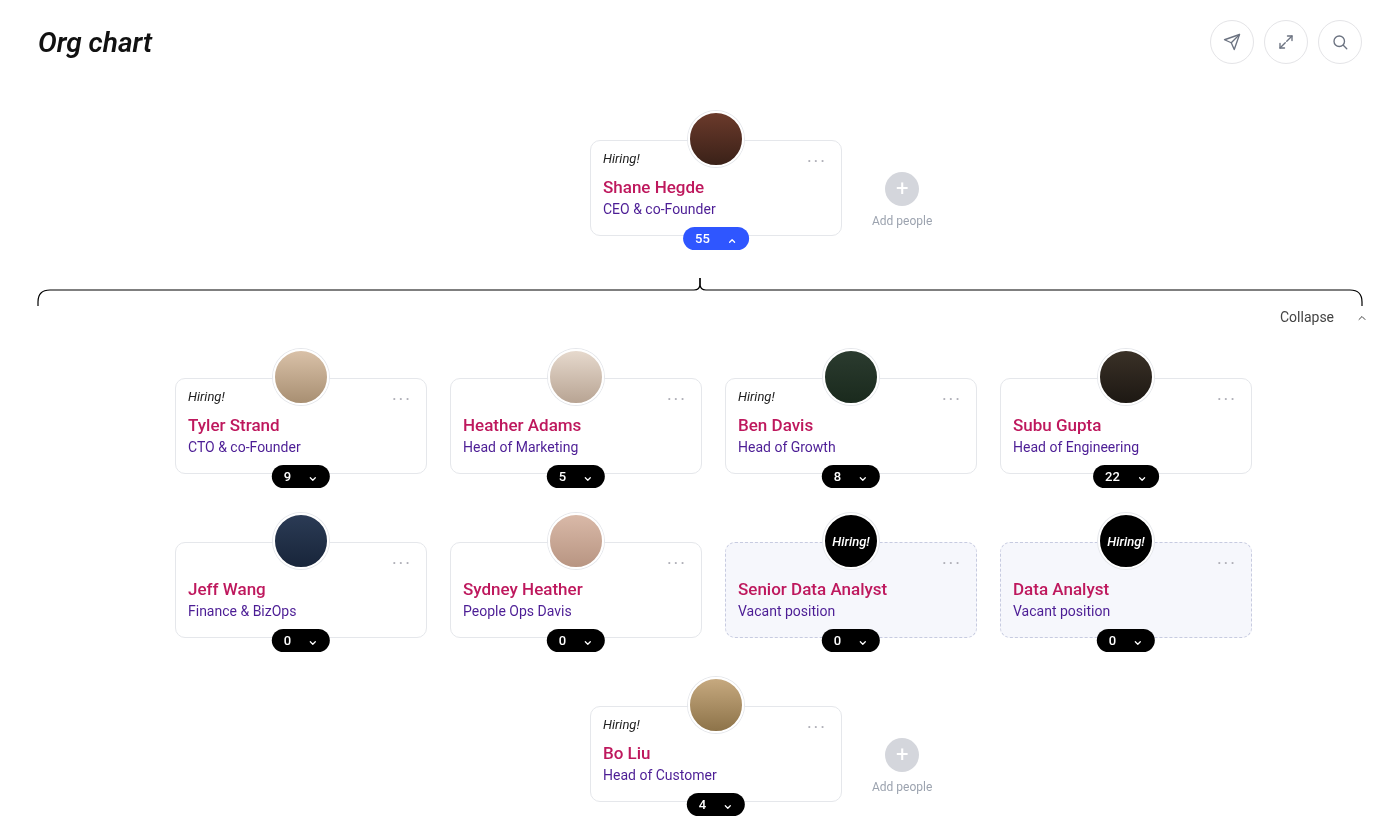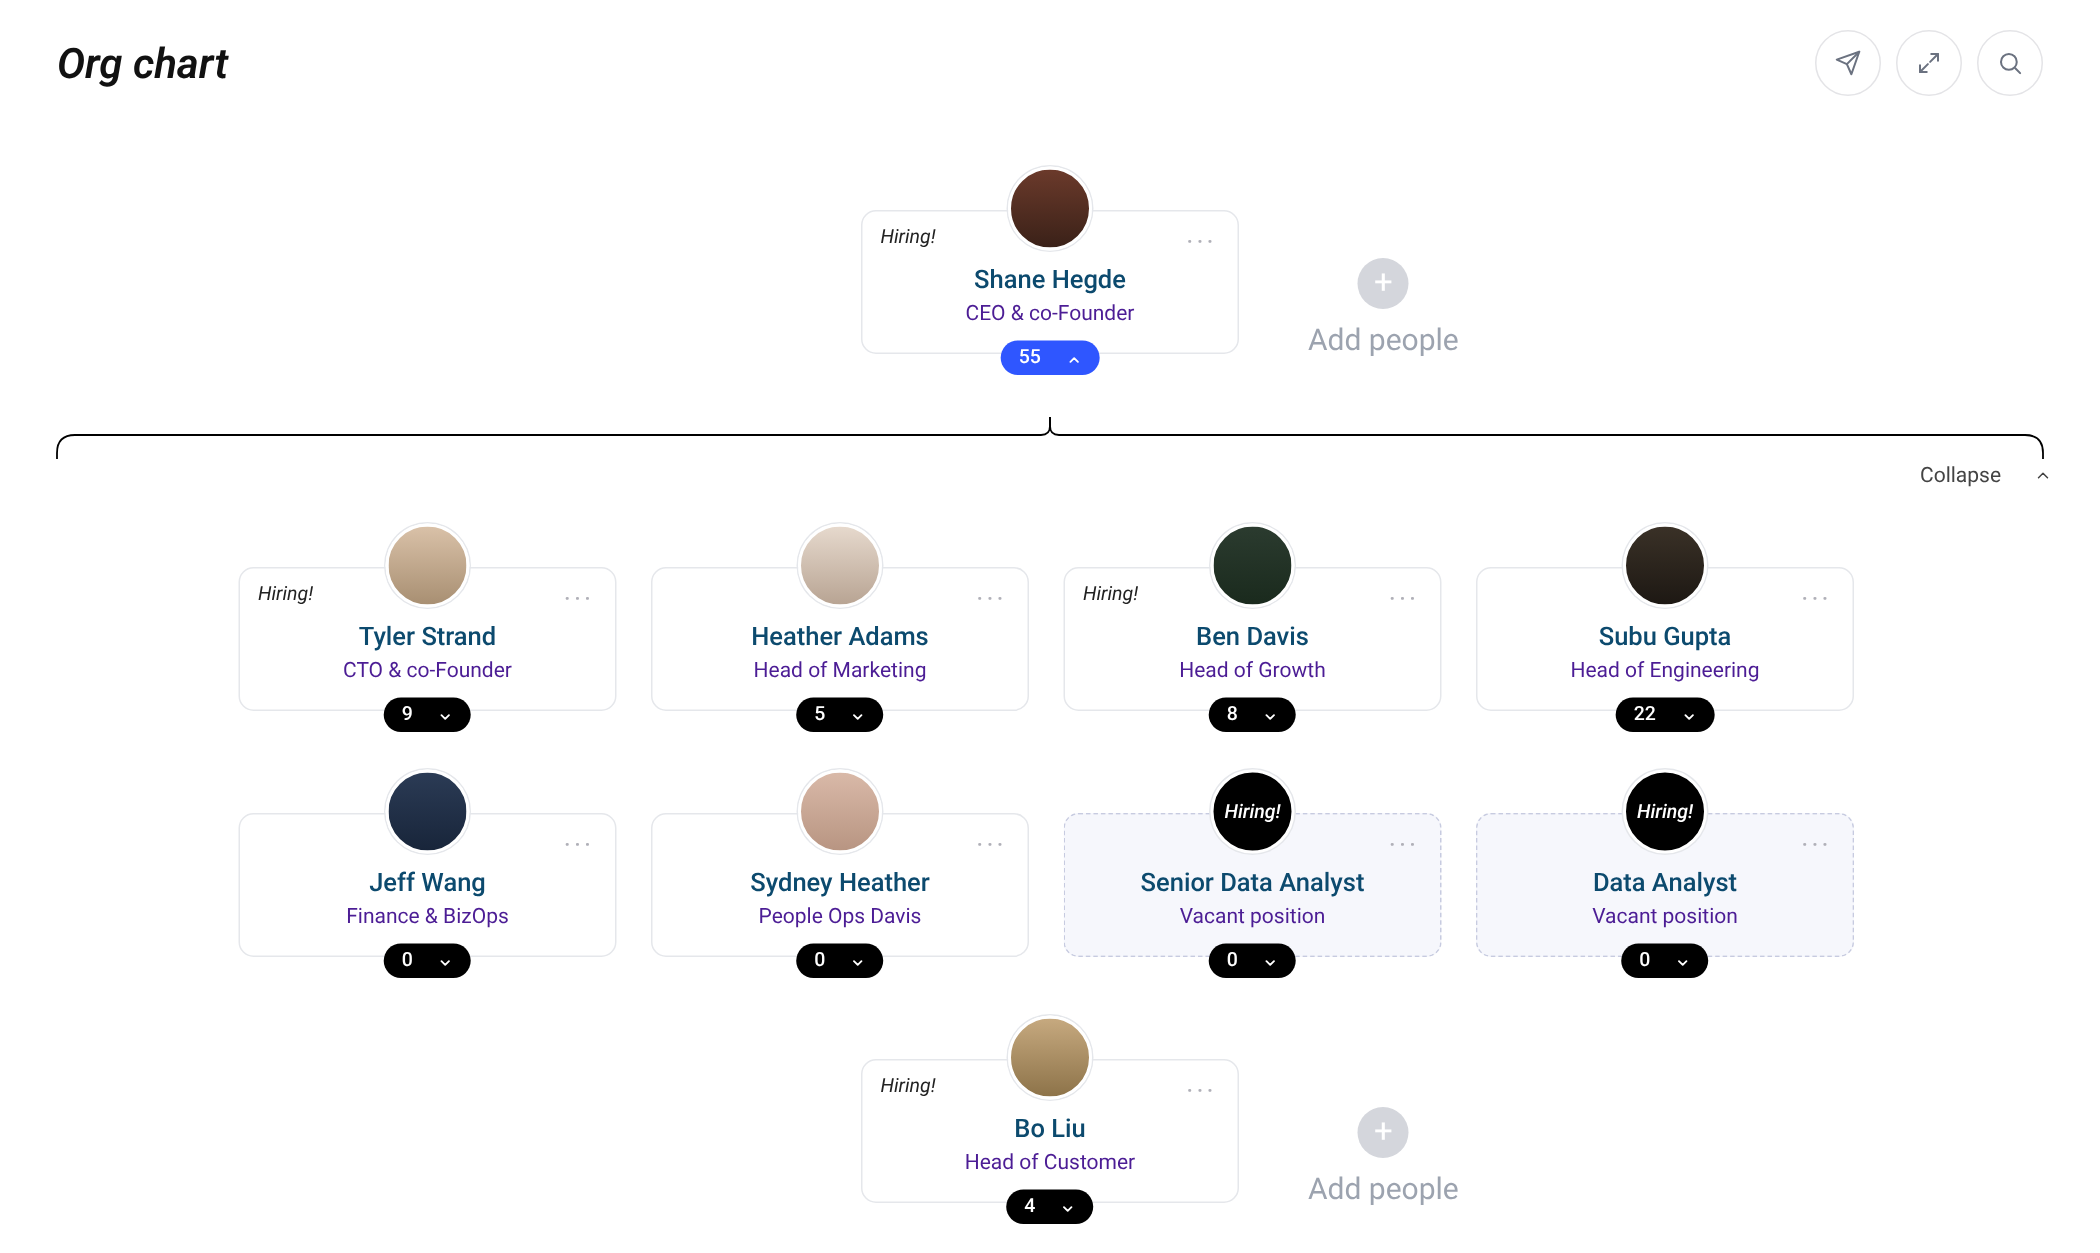--- a/index.html
+++ b/index.html
@@ -20,35 +20,36 @@
 
   .canvas { position:relative; width:100%; }
 
   .card {
     position:absolute;
     width:252px;
     border:1px solid #e5e7eb;
     border-radius:10px;
     background:#fff;
     padding:36px 12px 18px 12px;
-    text-align:center;
+    text-align:left;
+    margin-left:16px;
   }
   .card.vacant {
     border:1px dashed #c7cbe0;
     background:#f6f7fc;
   }
   .card .more {
     position:absolute; top:10px; right:10px; color:#b0b0b8; cursor:pointer;
     font-size:18px; letter-spacing:2px; line-height:1; padding:2px 4px;
   }
   .card .badge {
     position:absolute; top:10px; left:12px; font-style:italic; font-size:13px;
     color:#222;
   }
-  .card .name { font-size:17px; font-weight:500; color:#0c4a6e; }
+  .card .name { font-size:17px; font-weight:500; color:#be185d; }
   .card .role { font-size:14px; color:#4c1d95; margin-top:4px; }
 
   .avatar {
     position:absolute; top:-30px; left:50%; transform:translateX(-50%);
     width:56px; height:56px; border-radius:50%;
     background:#d1d5db center/cover no-repeat;
     border:2px solid #fff; box-shadow:0 0 0 1px #e5e7eb;
   }
   .avatar.hiring-circle {
     background:#000; color:#fff; display:flex; align-items:center; justify-content:center;
@@ -66,21 +67,21 @@
   .count-pill .chev.down svg, .count-pill .chev.up svg { width:10px; height:10px; stroke:#fff; }
 
   .add-ppl {
     position:absolute; text-align:center; color:#9ca3af; cursor:pointer;
   }
   .add-ppl .plus {
     width:34px;height:34px;border-radius:50%;background:#d4d6dc;color:#fff;
     display:flex;align-items:center;justify-content:center;margin:0 auto 8px auto;
     font-size:22px; line-height:1;
   }
-  .add-ppl .lbl { font-size:20px; }
+  .add-ppl .lbl { font-size:12px; }
 
   .bracket-wrap { position:absolute; }
   .collapse-link {
     position:absolute; font-size:14px; color:#444;
     display:flex; align-items:center; gap:22px; cursor:pointer;
   }
   .collapse-link .chev { width:12px;height:12px; }
 
   
   .av-1{background:linear-gradient(#6b3a2b,#3a2118);}

